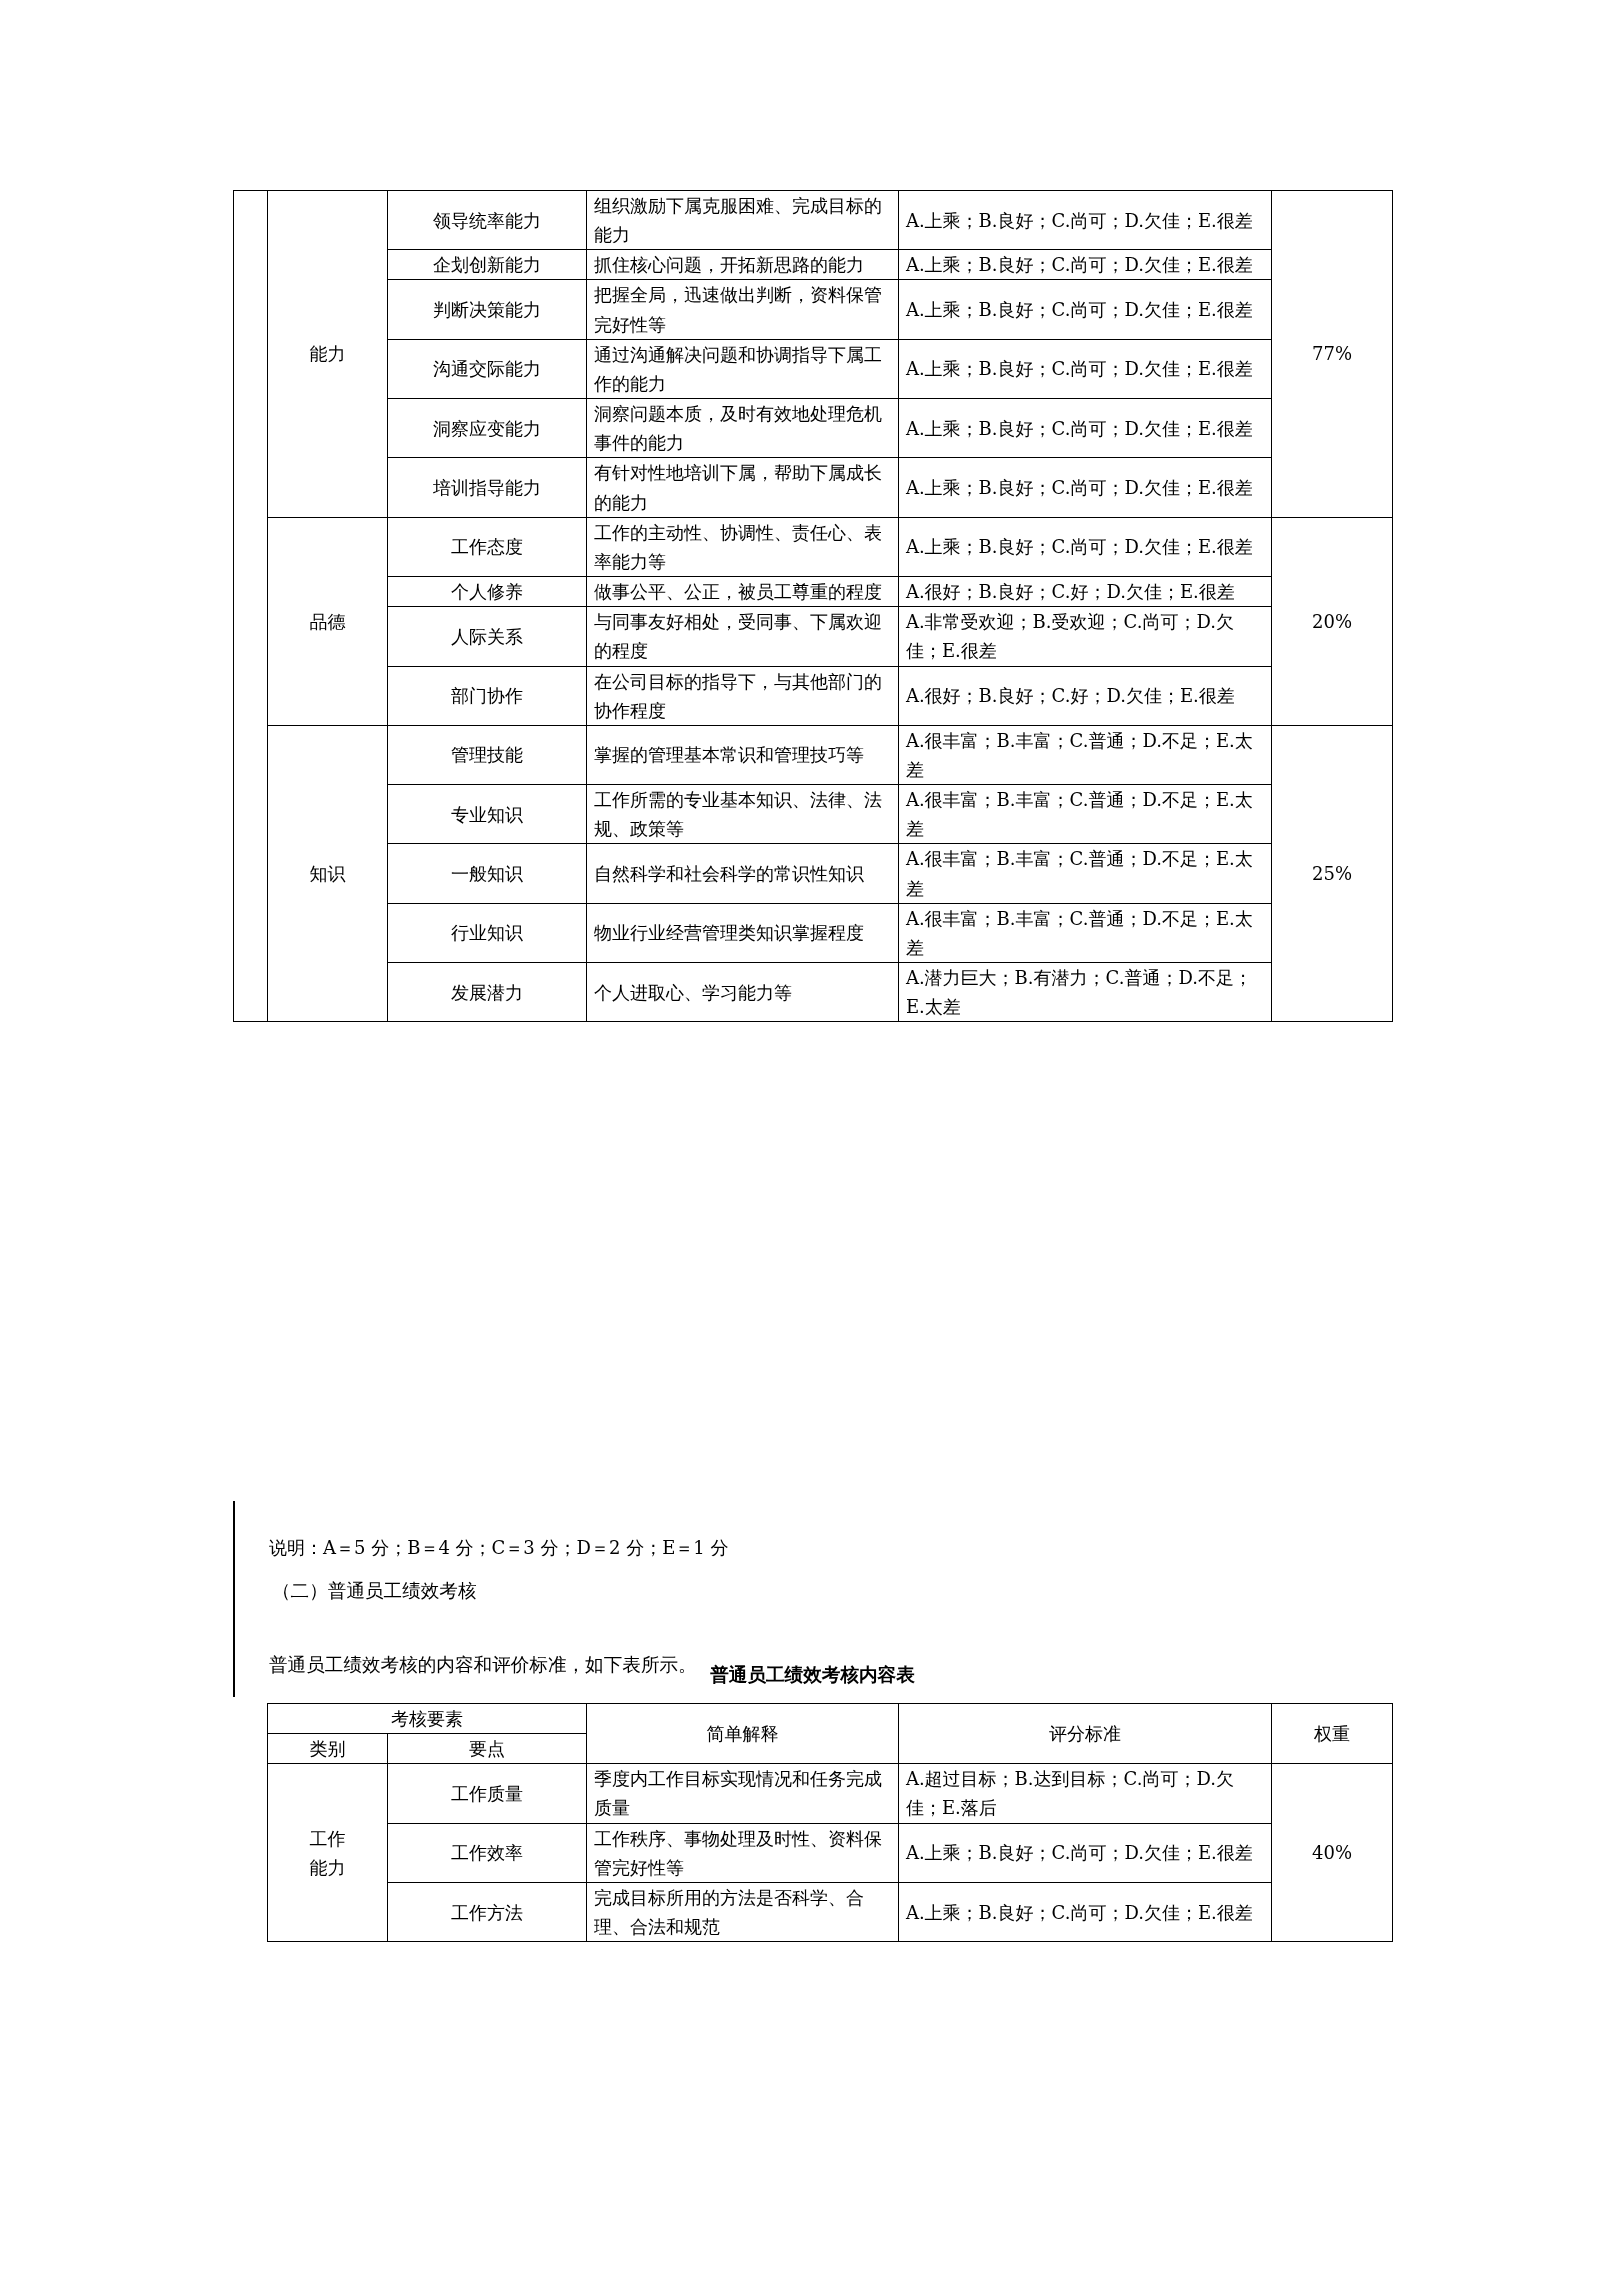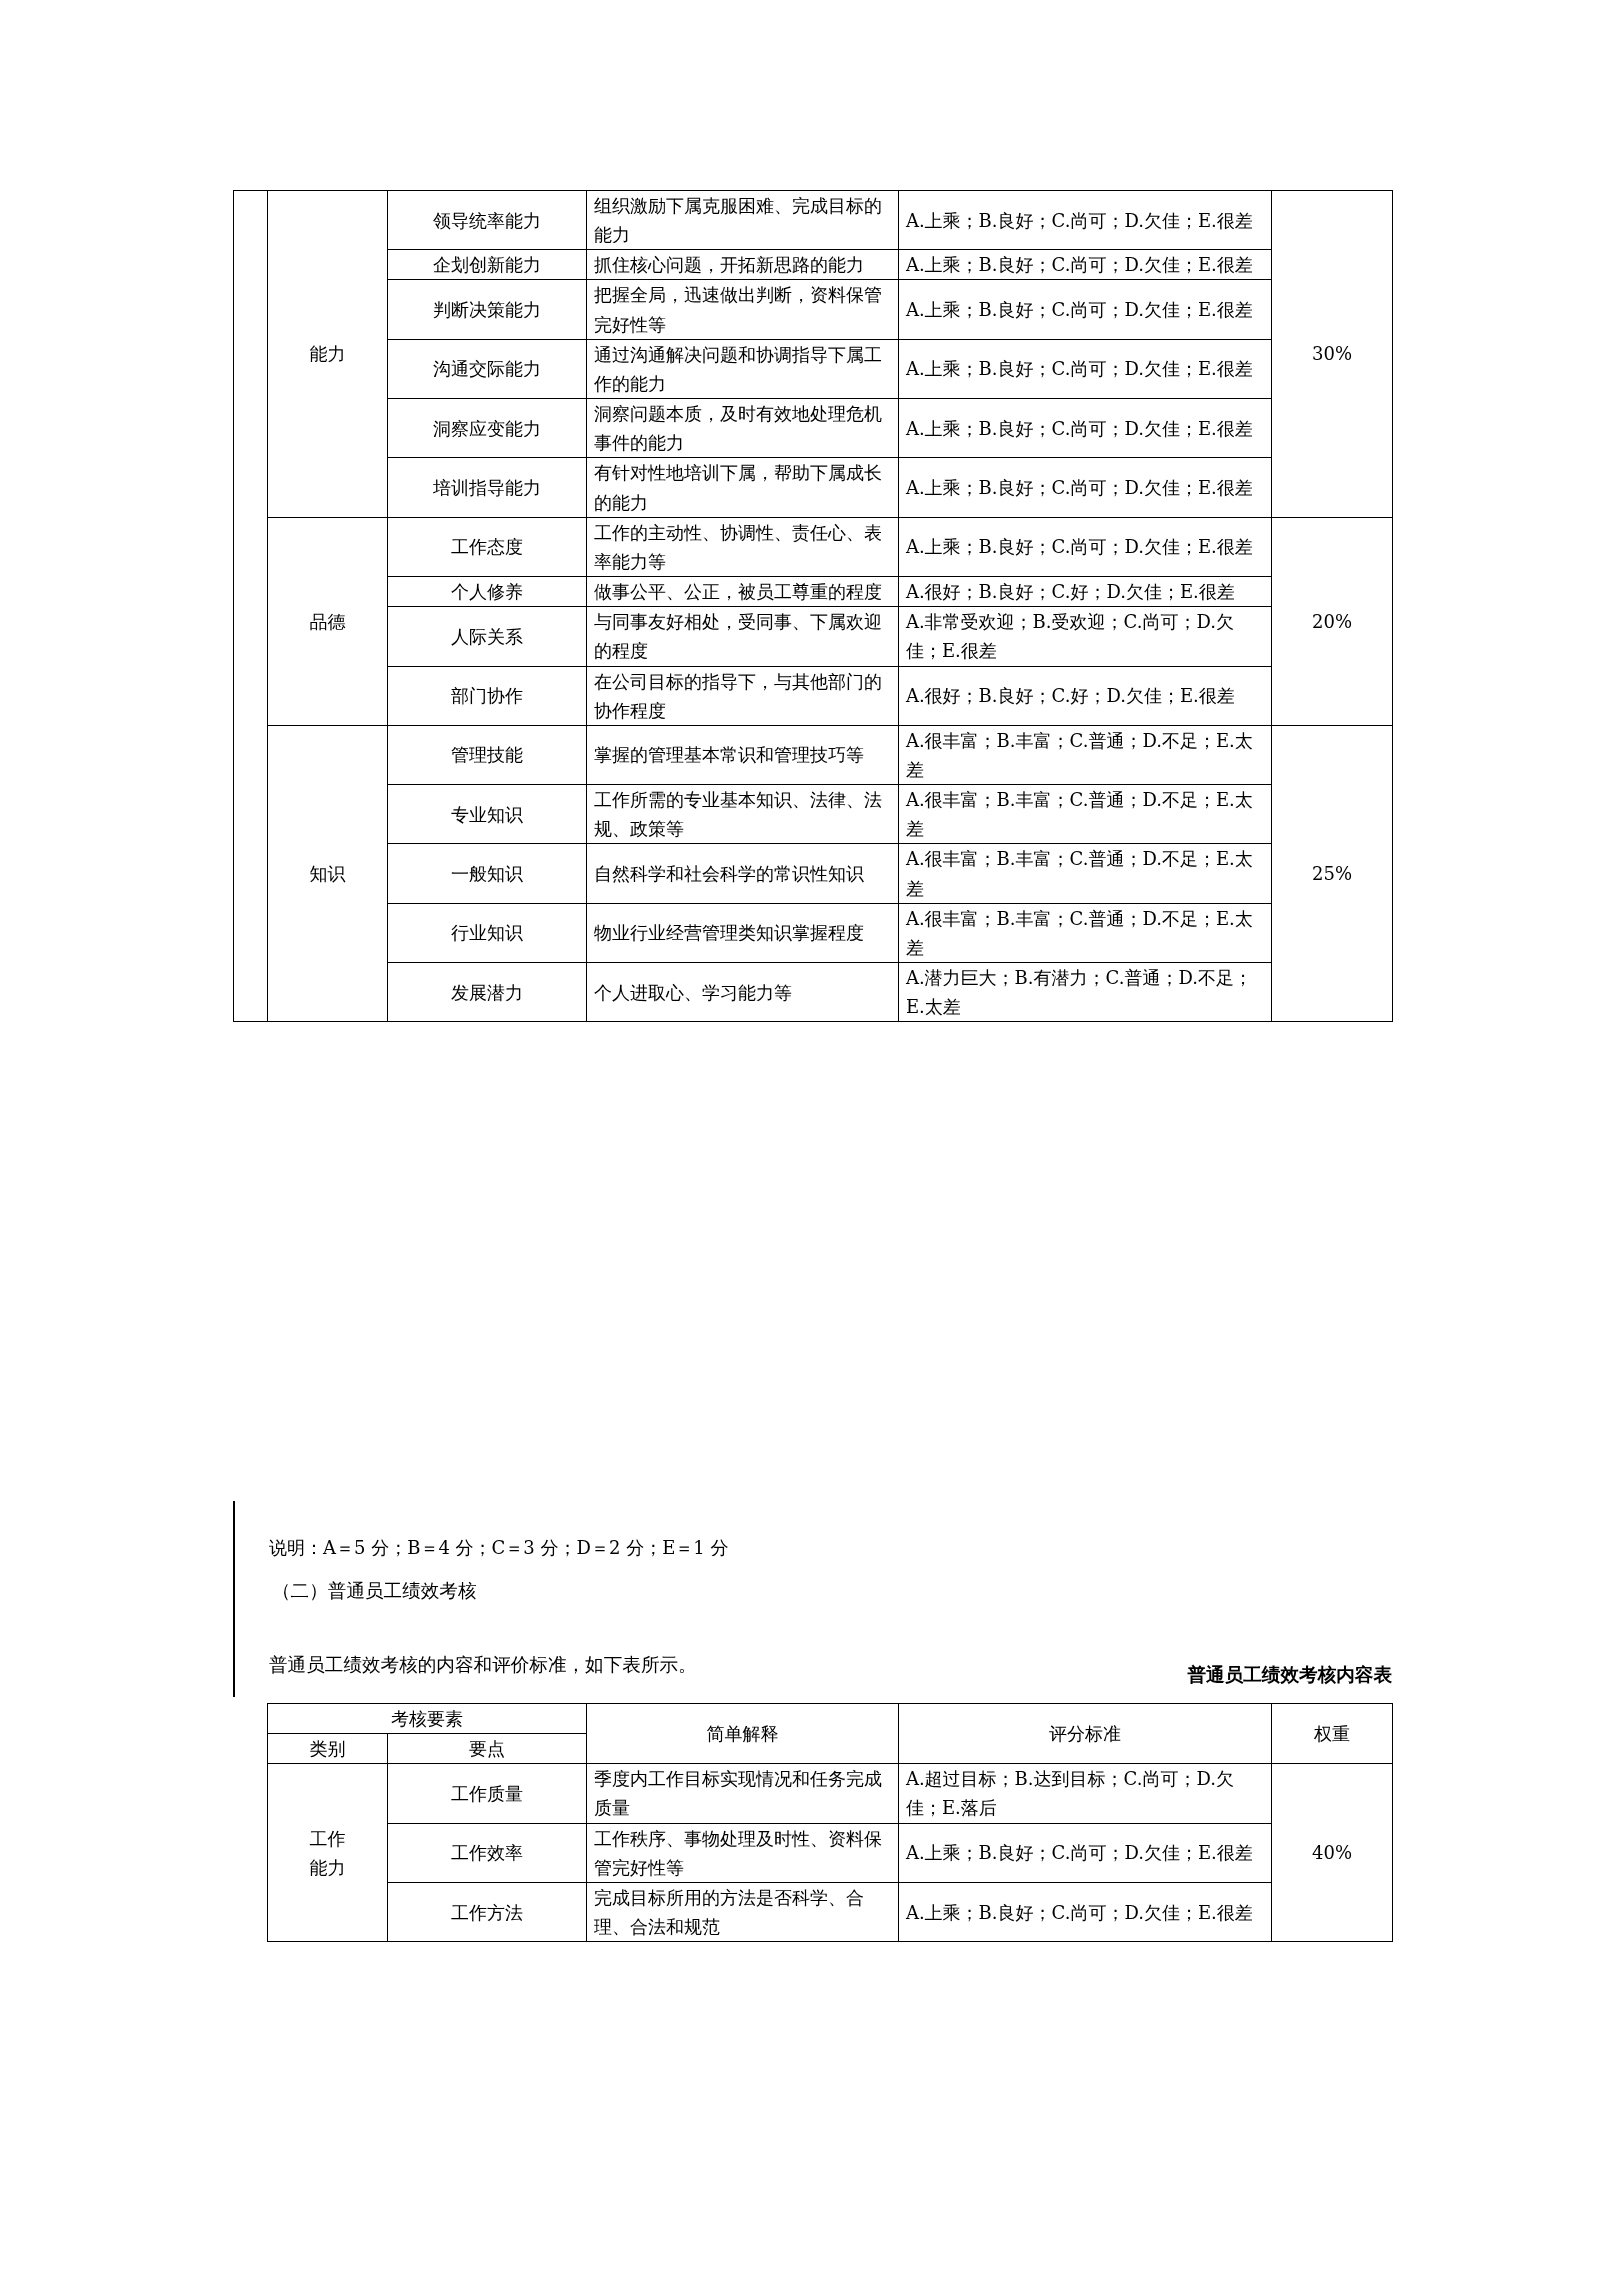--- a/index.html
+++ b/index.html
@@ -76,21 +76,21 @@
   }
   #para-heading { left: 272px; top: 1576px; }
   #para-intro   { left: 269px; top: 1614px; margin-top: 36px; }
 
   
   #table2-caption {
     position: absolute;
     left: 233px;
     top: 1661px;
     width: 1159px;
-    text-align: right;
+    text-align: center;
     font-size: 18.6px;
     font-weight: bold;
     line-height: 1.5;
   }
 
   
   #table-2 {
     position: absolute;
     left: 267px;
     top: 1703px;
@@ -114,21 +114,21 @@
       <col style="width:121px">
     </colgroup>
     <tbody>
 
       <tr>
         <td class="spacer-col" rowspan="15"></td>
         <td class="ctr" rowspan="6">能力</td>
         <td class="ctr">领导统率能力</td>
         <td class="lft">组织激励下属克服困难、完成目标的能力</td>
         <td class="lft">A.上乘；B.良好；C.尚可；D.欠佳；E.很差</td>
-        <td class="ctr" rowspan="6">30%</td>
+        <td class="ctr" rowspan="6">77%</td>
       </tr>
       <tr>
         <td class="ctr">企划创新能力</td>
         <td class="lft">抓住核心问题，开拓新思路的能力</td>
         <td class="lft">A.上乘；B.良好；C.尚可；D.欠佳；E.很差</td>
       </tr>
       <tr>
         <td class="ctr">判断决策能力</td>
         <td class="lft">把握全局，迅速做出判断，资料保管完好性等</td>
         <td class="lft">A.上乘；B.良好；C.尚可；D.欠佳；E.很差</td>

